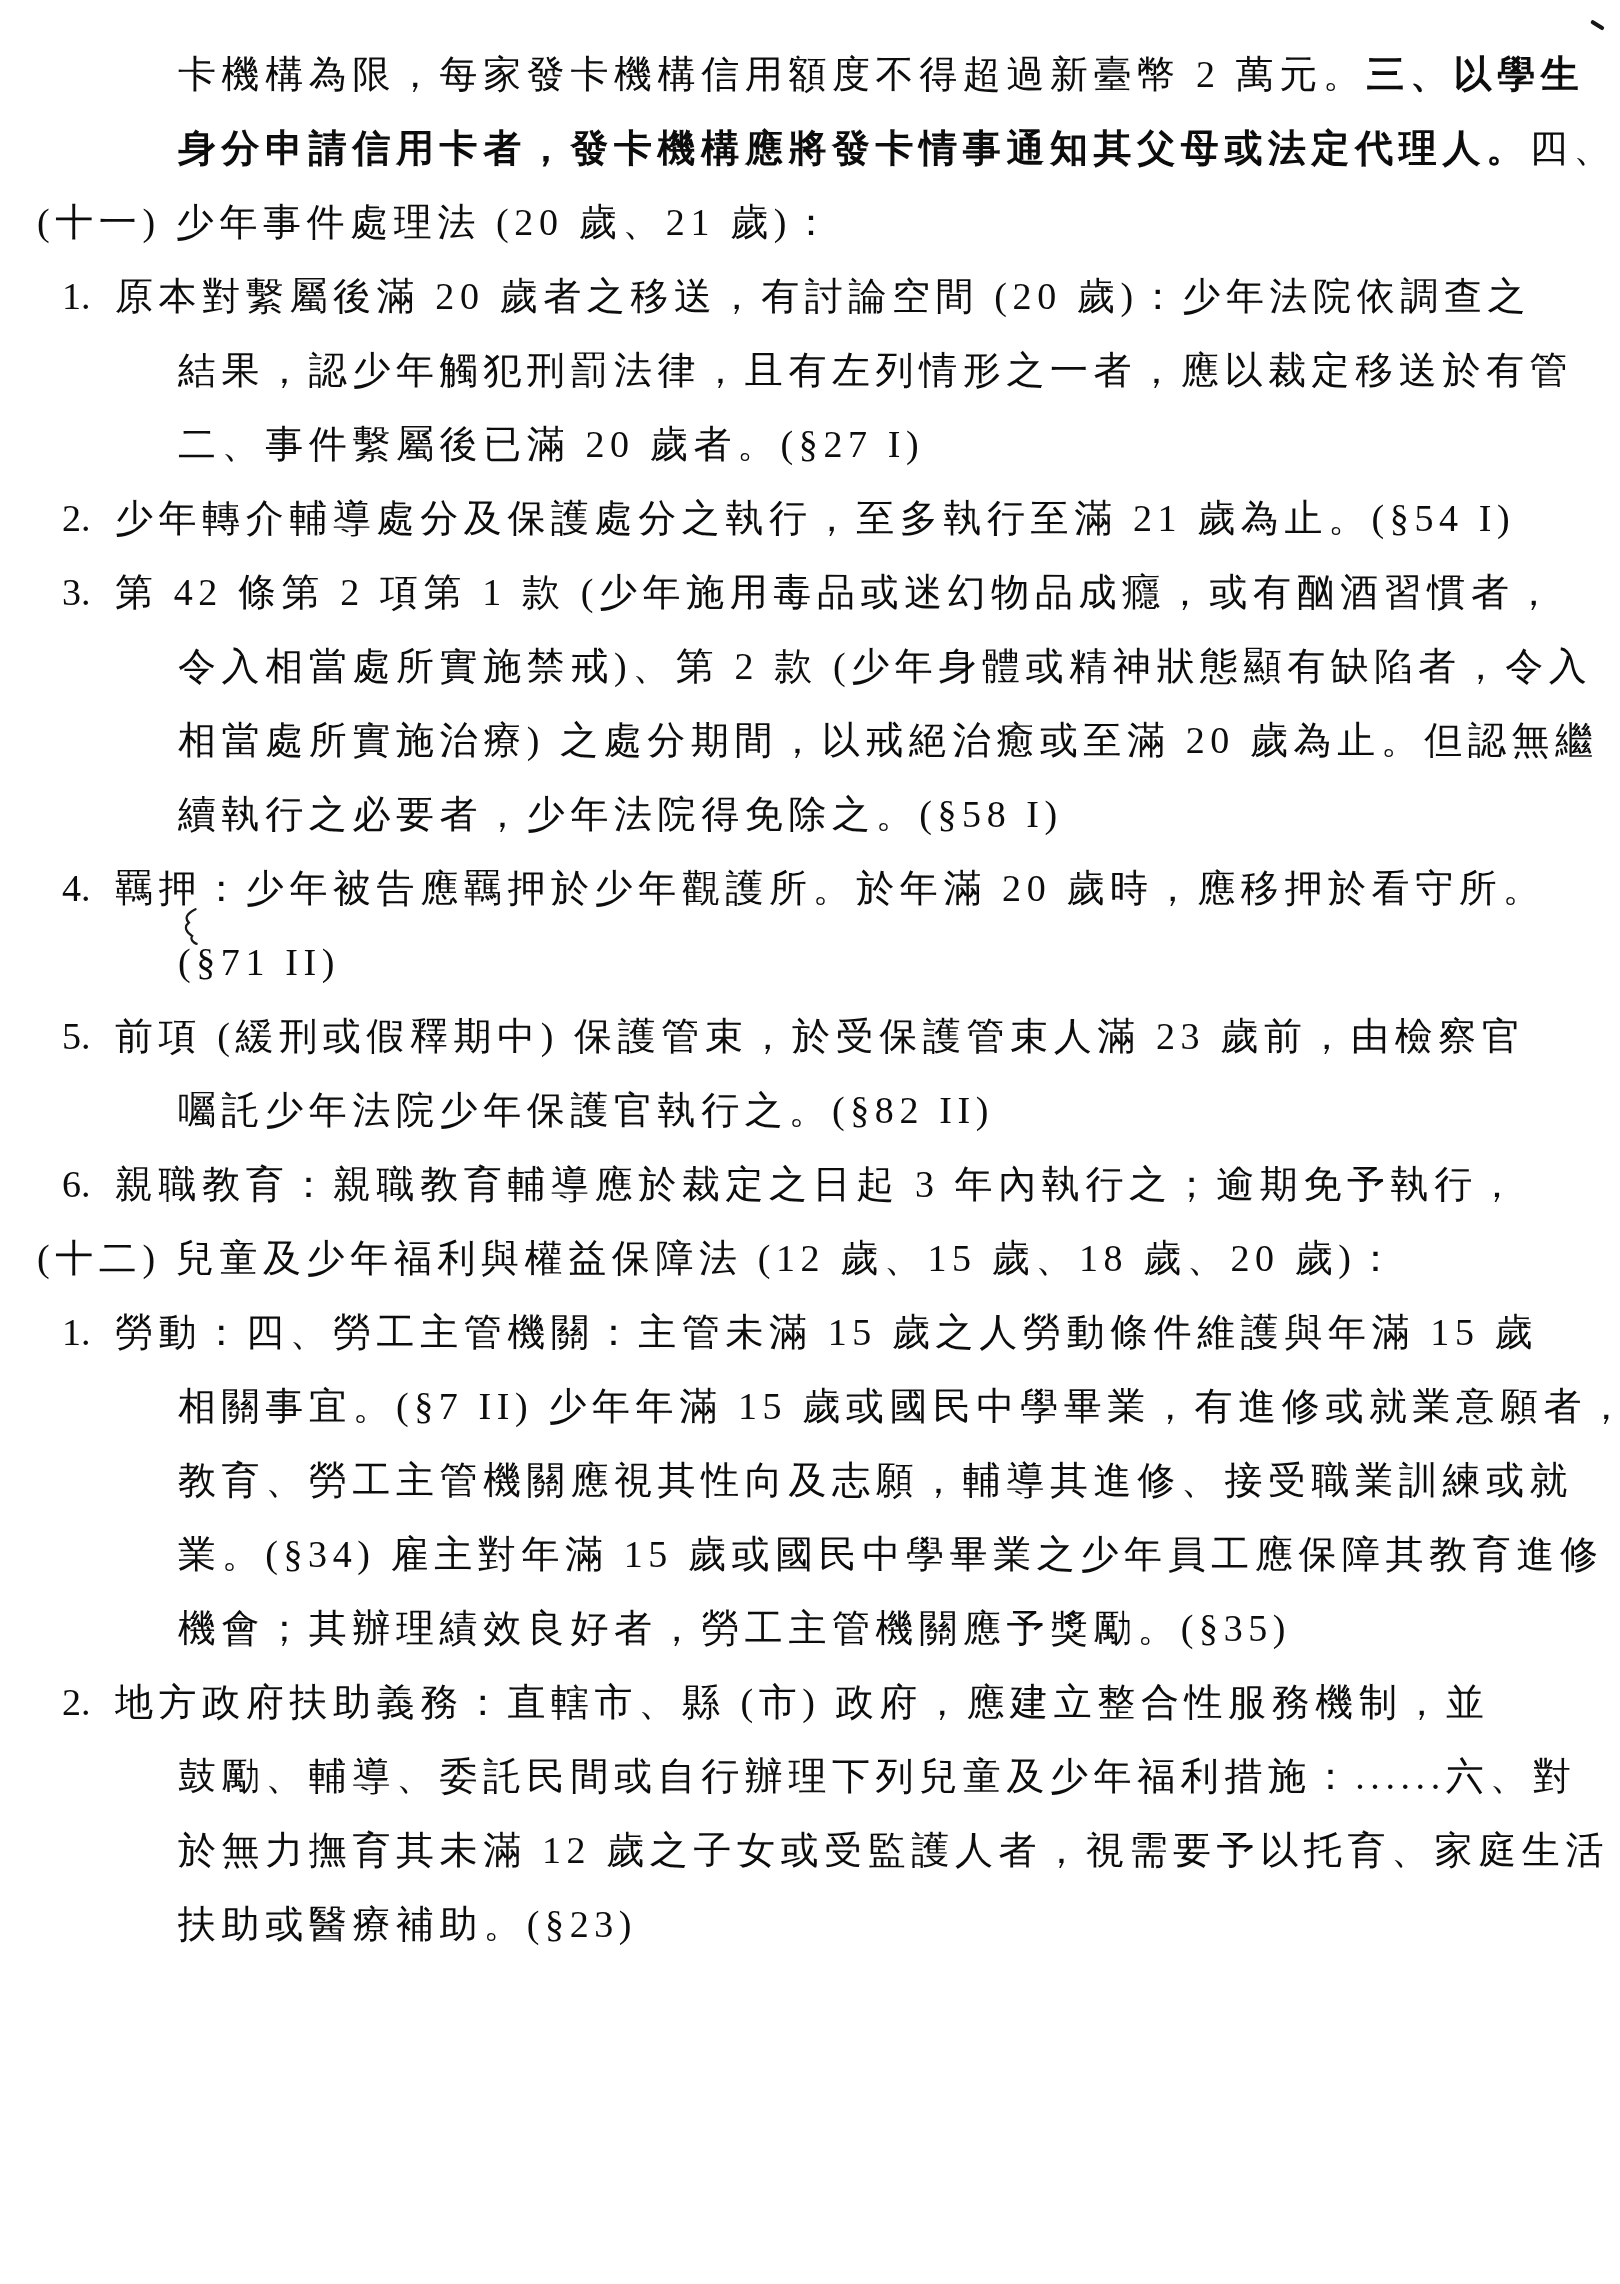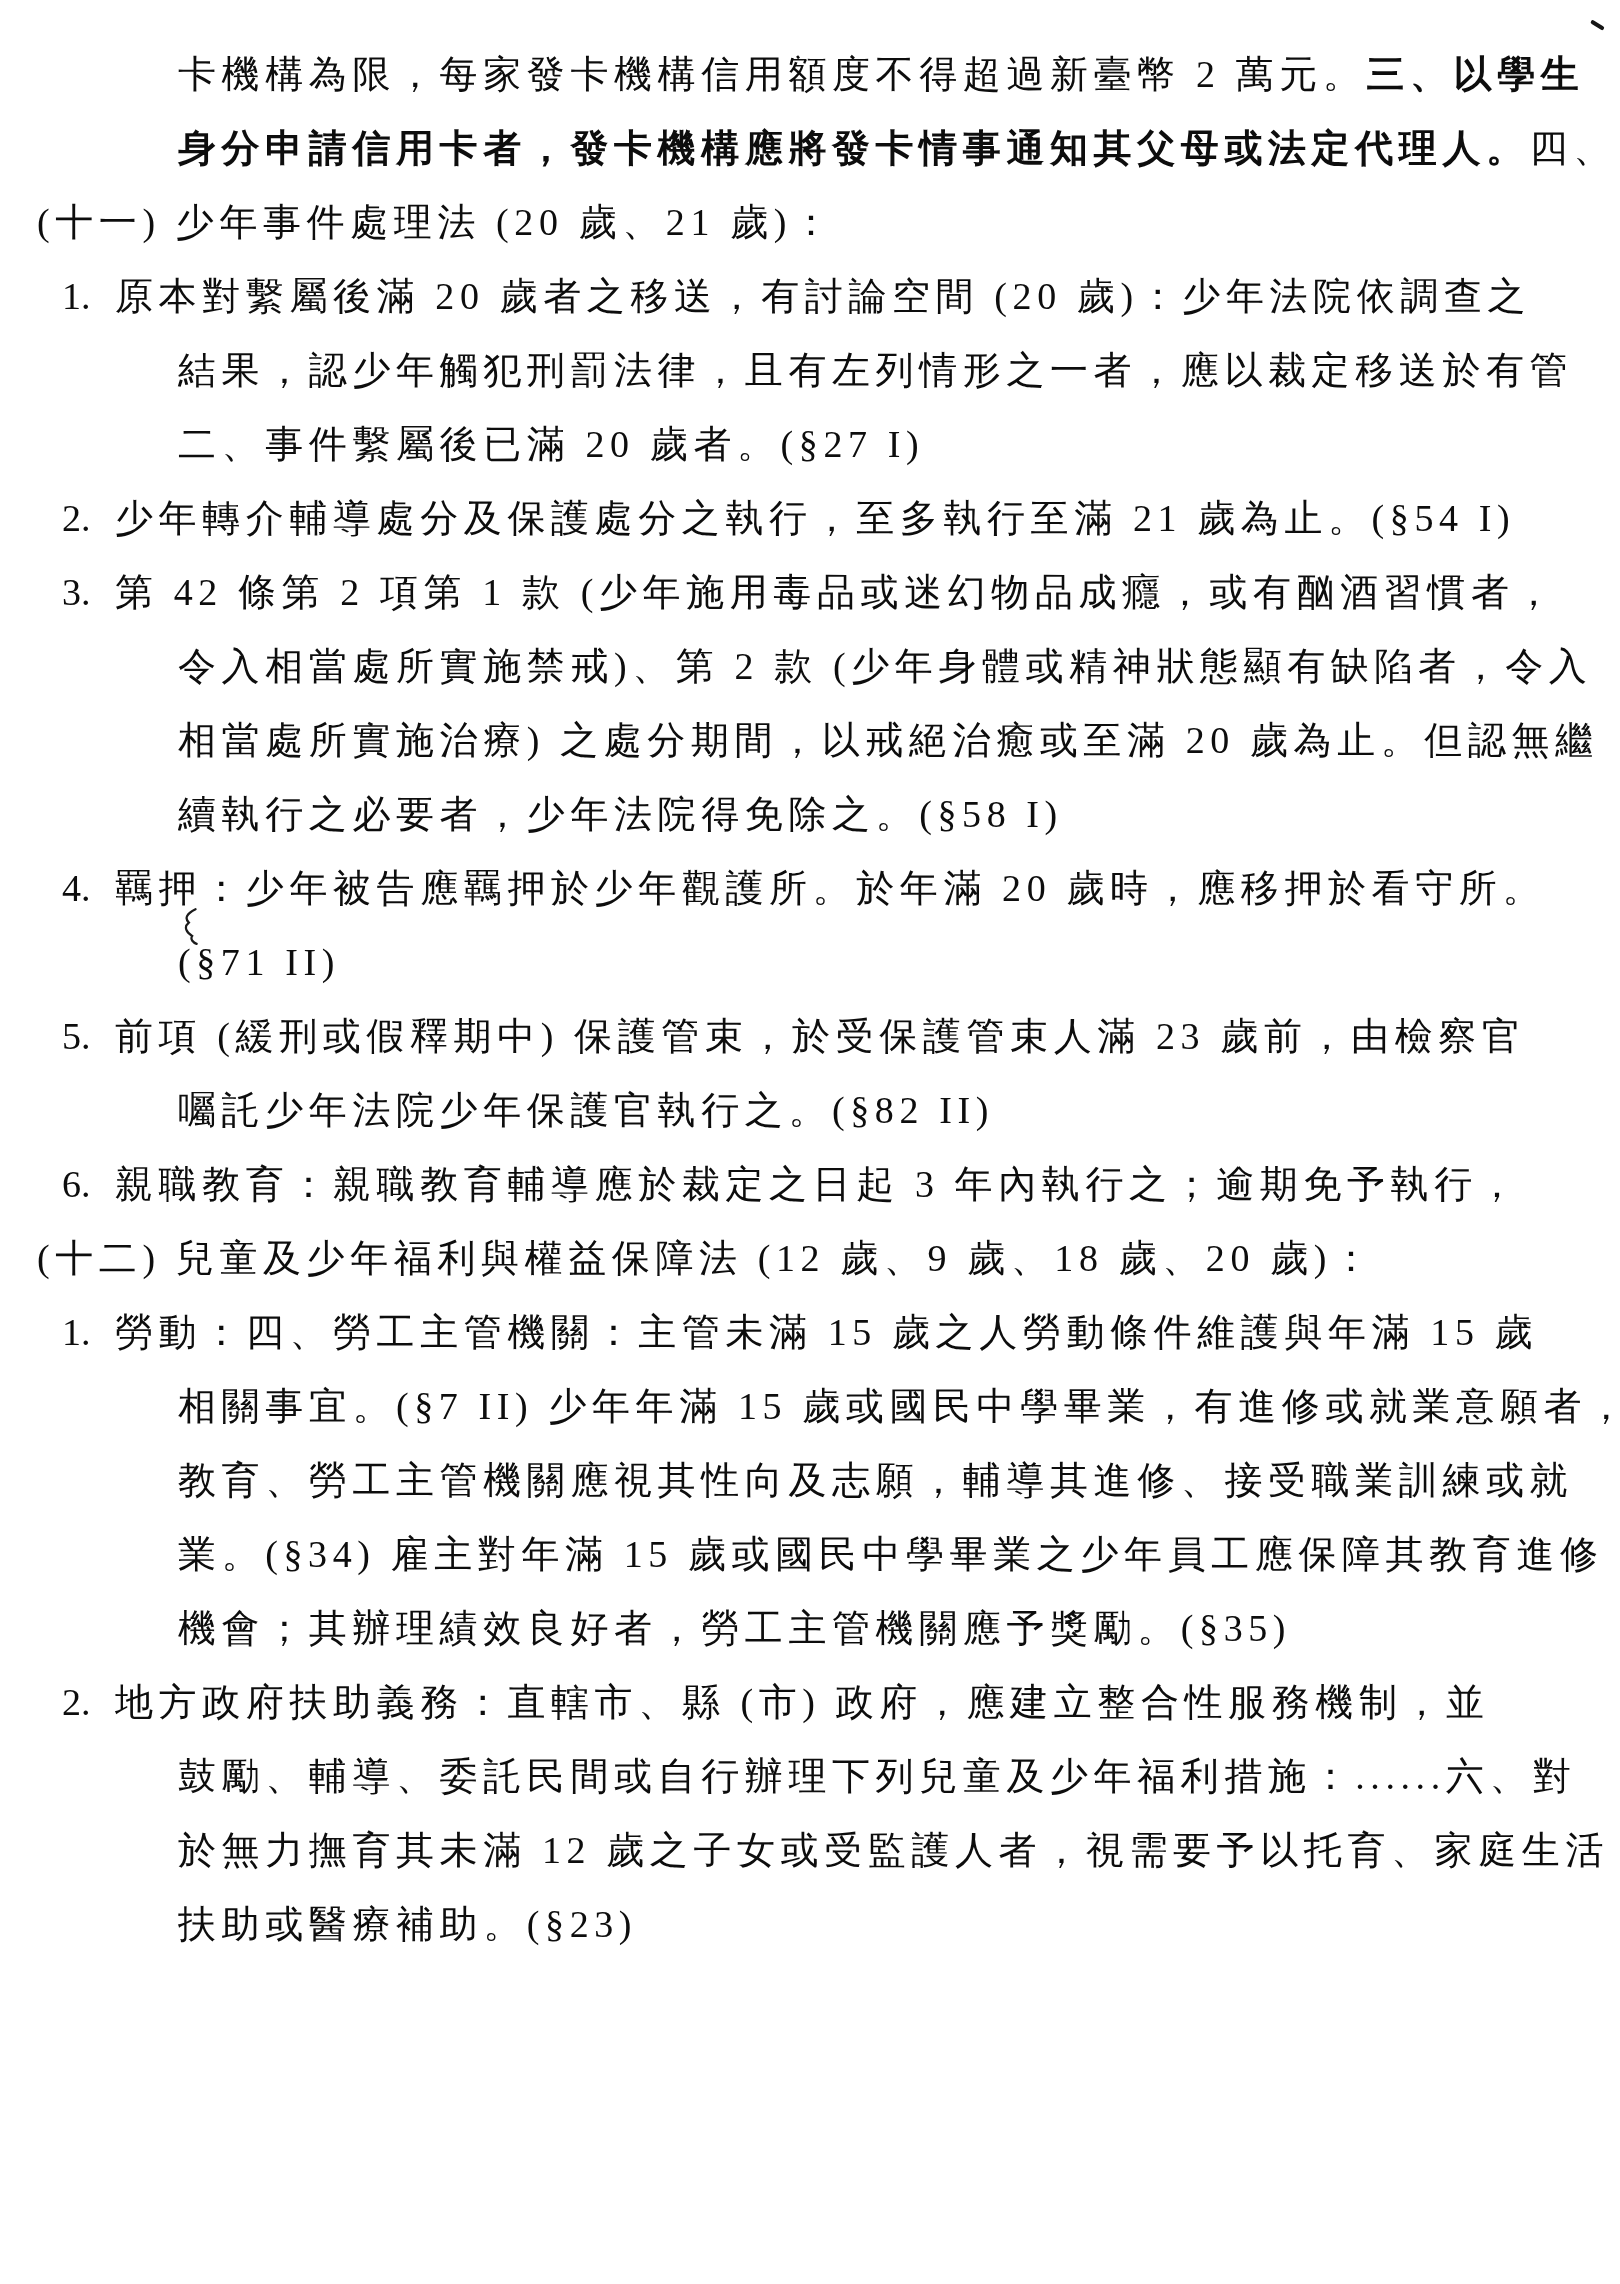--- a/index.html
+++ b/index.html
@@ -102,21 +102,21 @@
 
     <div class="line t-body"><span class="seg">(§71 II)</span></div>
 
     <div class="line t-item"><span class="num">5.</span><span class="seg">前項 (緩刑或假釋期中) 保護管束，於受保護管束人滿 23 歲前，由檢察官</span></div>
 
     <div class="line t-body"><span class="seg">囑託少年法院少年保護官執行之。(§82 II)</span></div>
 
     <div class="line t-item"><span class="num">6.</span><span class="seg">親職教育：親職教育輔導應於裁定之日起 3 年內執行之；逾期免予執行，</span></div>
 
 
-    <div class="line t-section"><span class="seg">(十二) 兒童及少年福利與權益保障法 (12 歲、9 歲、18 歲、20 歲)：</span></div>
+    <div class="line t-section"><span class="seg">(十二) 兒童及少年福利與權益保障法 (12 歲、15 歲、18 歲、20 歲)：</span></div>
 
     <div class="line t-item"><span class="num">1.</span><span class="seg">勞動：四、勞工主管機關：主管未滿 15 歲之人勞動條件維護與年滿 15 歲</span></div>
 
 
     <div class="line t-body"><span class="seg">相關事宜。(§7 II) 少年年滿 15 歲或國民中學畢業，有進修或就業意願者，</span></div>
 
     <div class="line t-body"><span class="seg">教育、勞工主管機關應視其性向及志願，輔導其進修、接受職業訓練或就</span></div>
 
     <div class="line t-body"><span class="seg">業。(§34) 雇主對年滿 15 歲或國民中學畢業之少年員工應保障其教育進修</span></div>
 

